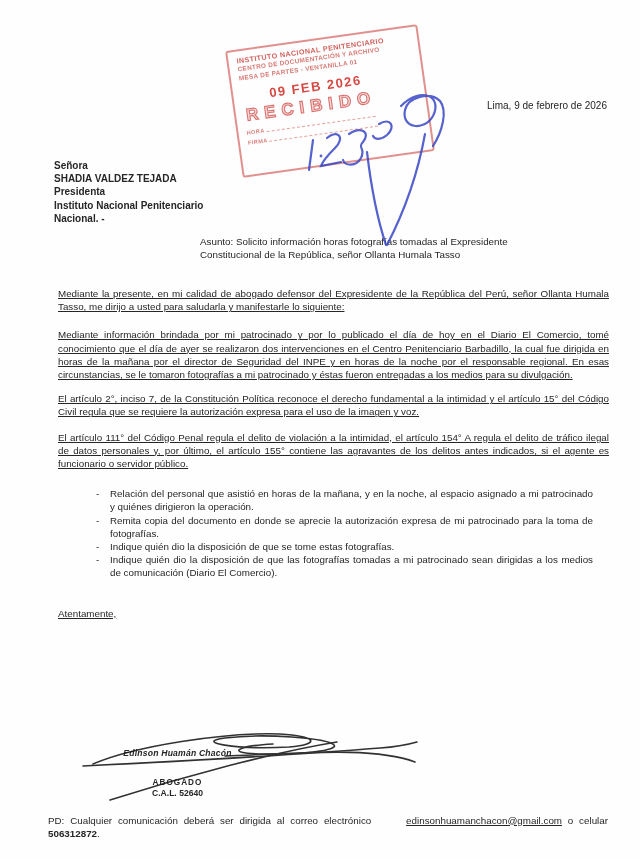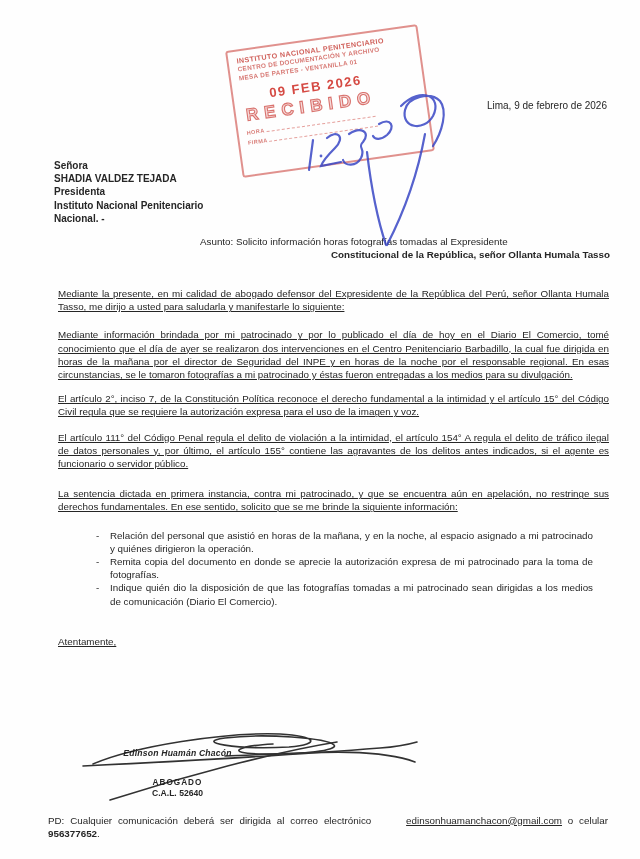--- a/index.html
+++ b/index.html
@@ -24,21 +24,21 @@
     color:rgba(222,120,114,.28);-webkit-text-stroke:1.1px rgba(205,70,64,.8);
   }
   .stamp .srow{font-size:5.6px;font-weight:bold;letter-spacing:.4px;margin-top:3px;opacity:.8;}
   .stamp .srow .dots{display:inline-block;width:110px;border-bottom:1px dashed rgba(205,72,66,.7);height:5px;}
   
   .bluescrawl{position:absolute;left:283px;top:82px;z-index:3;}
   
   .dateline{position:absolute;top:100px;right:33px;font-size:10px;}
   .recipient{position:absolute;left:54px;top:139px;font-size:10px;font-weight:bold;line-height:13.2px;margin-top:20px;}
   .subject{position:absolute;left:200px;top:235px;width:410px;font-size:9.8px;line-height:13px;}
-  .subject .l2{text-align:right;font-weight:bold;}
+  .subject .l2{text-align:left;}
   .body{position:absolute;left:58px;top:287px;width:551px;font-size:9.8px;line-height:13.2px;text-align:justify;}
   .body p{margin:0;text-decoration:underline;}
   .p1{margin-bottom:15px!important;}
   .p2{margin-bottom:11px!important;}
   .p3{margin-bottom:12px!important;}
   .p4{margin-bottom:17px!important;}
   .p5{margin-bottom:15px!important;}
   ul.reqs{margin:0 16px 27px 0;padding:0 0 0 38px;list-style:none;}
   ul.reqs li{position:relative;padding-left:14px;text-align:justify;}
   ul.reqs li::before{content:"-";position:absolute;left:0;top:0;}
@@ -93,37 +93,37 @@
   <div class="subject">
     <div class="l1">Asunto: Solicito información horas fotografías tomadas al Expresidente</div>
     <div class="l2">Constitucional de la República, señor Ollanta Humala Tasso</div>
   </div>
 
   <div class="body">
     <p class="p1">Mediante la presente, en mi calidad de abogado defensor del Expresidente de la República del Perú, señor Ollanta Humala Tasso, me dirijo a usted para saludarla y manifestarle lo siguiente:</p>
     <p class="p2">Mediante información brindada por mi patrocinado y por lo publicado el día de hoy en el Diario El Comercio, tomé conocimiento que el día de ayer se realizaron dos intervenciones en el Centro Penitenciario Barbadillo, la cual fue dirigida en horas de la mañana por el director de Seguridad del INPE y en horas de la noche por el responsable regional. En esas circunstancias, se le tomaron fotografías a mi patrocinado y éstas fueron entregadas a los medios para su divulgación.</p>
     <p class="p3">El artículo 2°, inciso 7, de la Constitución Política reconoce el derecho fundamental a la intimidad y el artículo 15° del Código Civil regula que se requiere la autorización expresa para el uso de la imagen y voz.</p>
     <p class="p4">El artículo 111° del Código Penal regula el delito de violación a la intimidad, el artículo 154° A regula el delito de tráfico ilegal de datos personales y, por último, el artículo 155° contiene las agravantes de los delitos antes indicados, si el agente es funcionario o servidor público.</p>
-    <p class="p5">La sentencia dictada en primera instancia, contra mi patrocinado, y que se encuentra aún en apelación, no restringe sus derechos fundamentales. En ese sentido, solicito que se me brinde la siguiente información:</p>
     <ul class="reqs">
       <li>Relación del personal que asistió en horas de la mañana, y en la noche, al espacio asignado a mi patrocinado y quiénes dirigieron la operación.</li>
       <li>Remita copia del documento en donde se aprecie la autorización expresa de mi patrocinado para la toma de fotografías.</li>
+      <li>Indique quién dio la disposición de que se tome estas fotografías.</li>
       <li>Indique quién dio la disposición de que las fotografías tomadas a mi patrocinado sean dirigidas a los medios de comunicación (Diario El Comercio).</li>
     </ul>
     <p class="farewell">Atentamente,</p>
   </div>
 
   <svg class="signature-svg" width="345" height="85" viewBox="0 0 345 85" fill="none" stroke="#1c1c1c" stroke-width="1.6" stroke-linecap="round" opacity="0.9">
     <path d="M18 44 C 60 26, 150 12, 205 14 C 240 16, 248 24, 214 27 C 160 30, 118 22, 150 18 C 190 13, 252 18, 259 25 C 264 30, 228 35, 184 34 C 150 33, 162 26, 198 24"></path>
     <path d="M8 46 C 90 42, 230 34, 305 28 C 320 27, 335 24, 342 22"></path>
     <path d="M35 80 C 110 56, 200 32, 262 22"></path>
     <path d="M150 36 C 230 33, 300 27, 340 42"></path>
   </svg>
 
   <div class="signer">
     <div class="nm">Edinson Huamán Chacón</div>
     <div class="ttl">ABOGADO</div>
     <div class="cal">C.A.L. 52640</div>
   </div>
 
-  <p class="ps"><span>PD: Cualquier comunicación deberá ser dirigida al correo electrónico </span><span class="mail">edinsonhuamanchacon@gmail.com</span><span> o celular </span><span class="phone">956377652</span><span>.</span></p>
+  <p class="ps"><span>PD: Cualquier comunicación deberá ser dirigida al correo electrónico </span><span class="mail">edinsonhuamanchacon@gmail.com</span><span> o celular </span><span class="phone">506312872</span><span>.</span></p>
 
 </div>
 
 </body></html>

